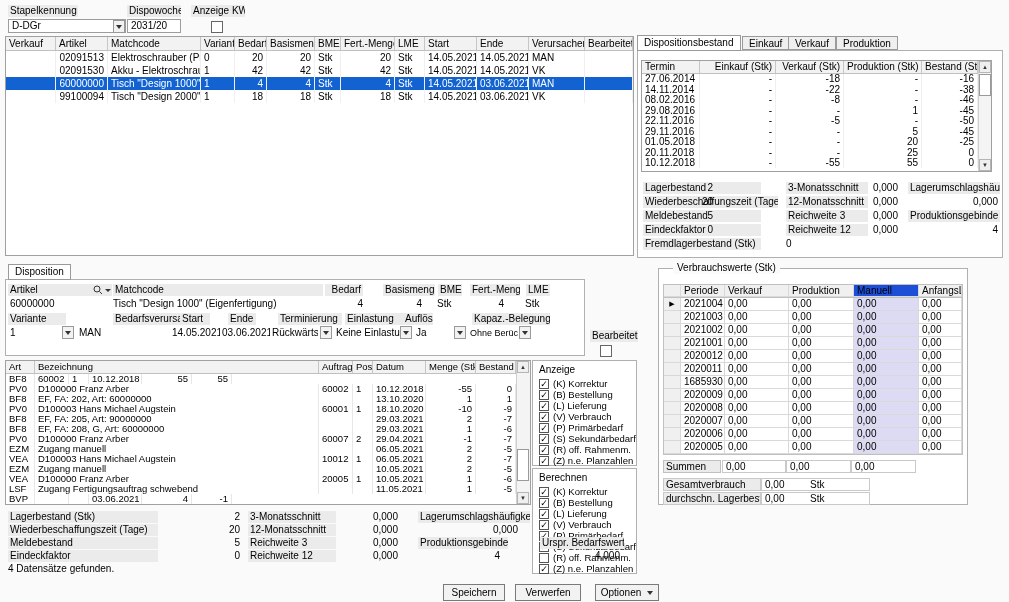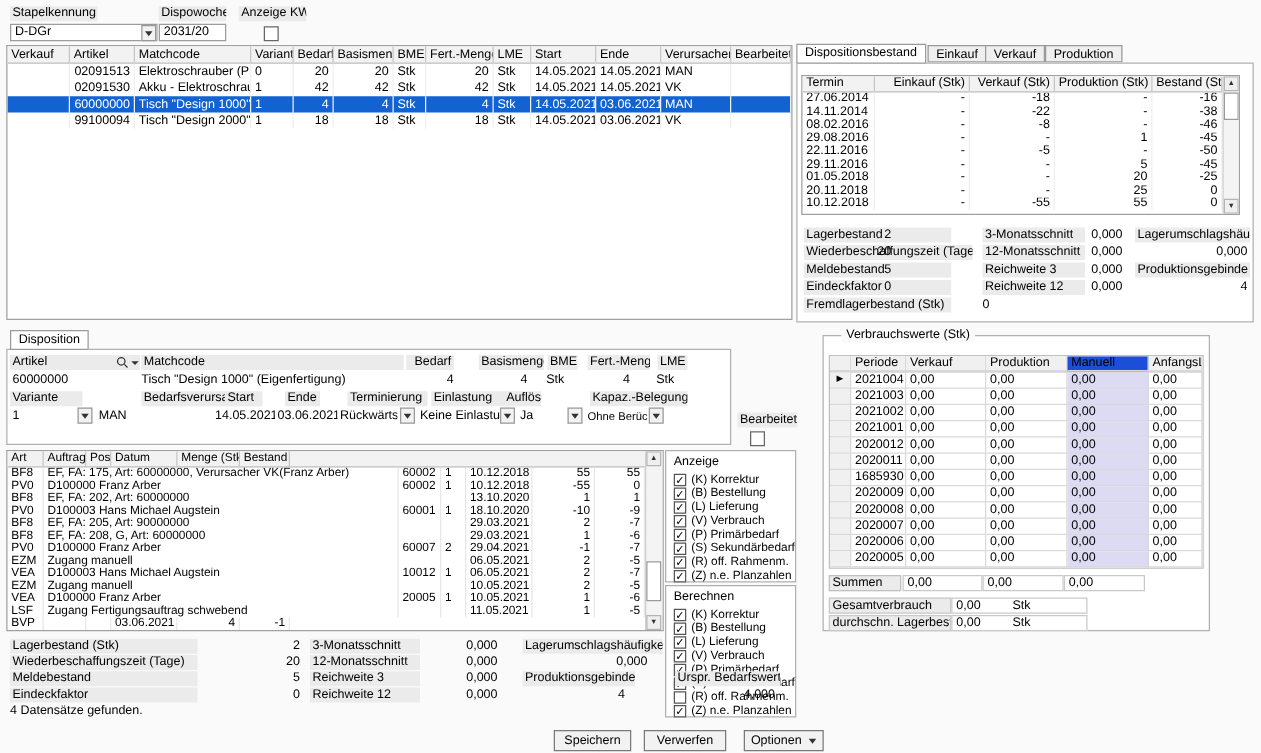--- a/index.html
+++ b/index.html
@@ -335,31 +335,31 @@
 <div class="dd" style="left:519px;top:326px">
     <span class="tri"></span>
   </div>
 
 <div class="lbl" style="left:590px;top:330px;width:48px">Bearbeitet</div>
 <div class="cbx" style="left:600px;top:345px"></div>
 
 <div class="tbl mv" style="left:5px;top:360px;width:526px;height:145px">
   <div class="th">
     <div class="td mvc0">Art</div>
+    <div class="td mvc1">Bezeichnung</div>
     <div class="td mvc2">Auftrag</div>
     <div class="td mvc3">Pos</div>
     <div class="td mvc4">Datum</div>
     <div class="td mvc5 r">Menge (Stk)</div>
     <div class="td mvc6">Bestand (Stk)</div>
   </div>
   <div>
 
       <div class="tr">
         <div class="td mvc0">BF8</div>
-        <div class="td mvc1">EF, FA: 175,  Art: 60000000, Verursacher VK(Franz Arber)</div>
         <div class="td mvc2">60002</div>
         <div class="td mvc3">1</div>
         <div class="td mvc4">10.12.2018</div>
         <div class="td mvc5 r">55</div>
         <div class="td mvc6 r">55</div>
       </div>
 
       <div class="tr">
         <div class="td mvc0">PV0</div>
         <div class="td mvc1">D100000  Franz Arber</div>

